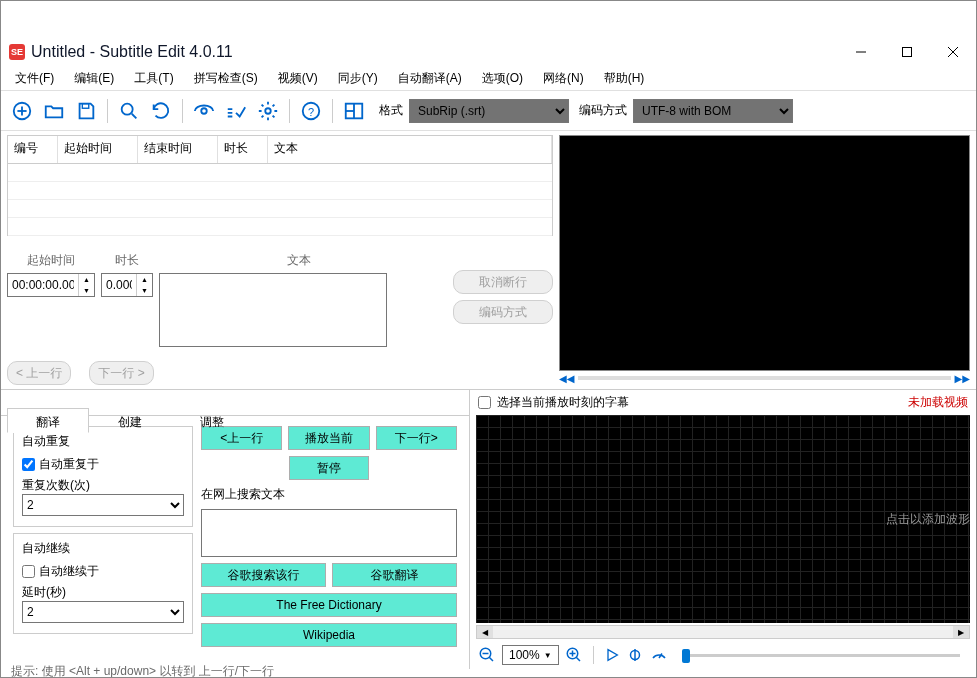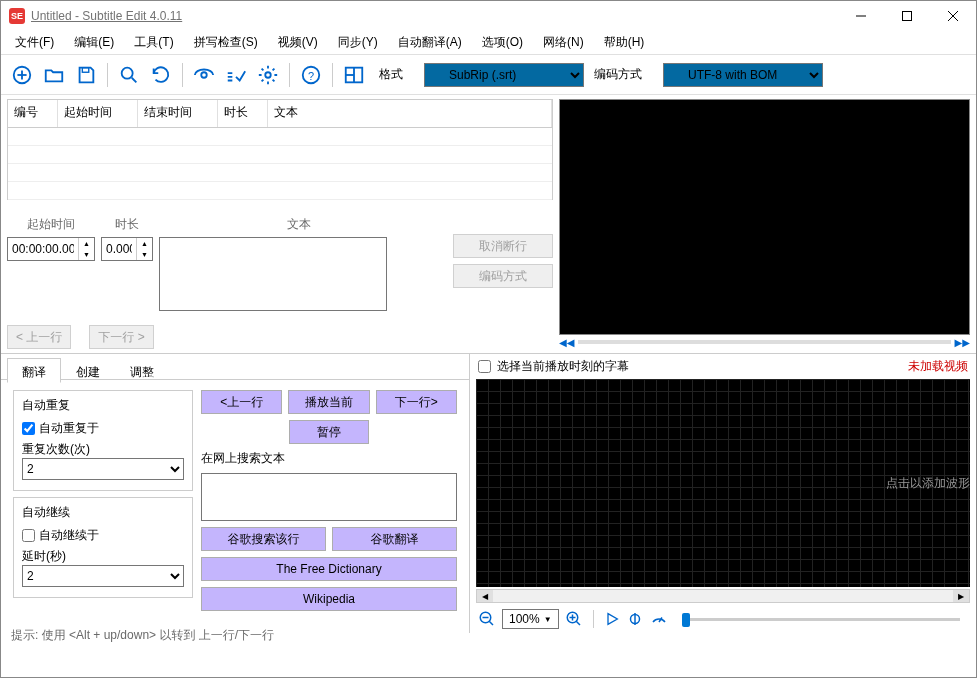--- a/index.html
+++ b/index.html
@@ -1,61 +1,61 @@
 <!DOCTYPE html>
 <html><head>
 <meta charset="utf-8">
 <style>
 * { box-sizing: border-box; margin: 0; padding: 0; font-family: "Microsoft YaHei", "Segoe UI", sans-serif; font-size: 12px; }
 body { background: #fff; width: 977px; height: 678px; overflow: hidden; border: 1px solid #888; }
-.titlebar { height: 30px; display: flex; align-items: center; padding: 0 0 0 8px; background: #fff; }
+.titlebar { height: 30px; display: flex; align-items: center; padding: 0 0 0 8px; background: #fff; margin-top: 36px; }
 .titlebar .app-icon { width: 16px; height: 16px; background: #e53935; border-radius: 3px; display: flex; align-items: center; justify-content: center; color: #fff; font-size: 9px; font-weight: bold; margin-right: 6px; }
-.titlebar .title { flex: 1; font-size: 12px; color: #737373; text-decoration: underline; }
+.titlebar .title { flex: 1; font-size: 16px; color: #0f172a; }
 .titlebar .win-btns { display: flex; }
 .titlebar .win-btn { width: 46px; height: 30px; display: flex; align-items: center; justify-content: center; cursor: pointer; }
 .menubar { height: 24px; display: flex; align-items: center; padding: 0 4px; border-bottom: 1px solid #e0e0e0; }
 .menubar .menu-item { padding: 3px 10px; cursor: pointer; text-align: center; }
 .toolbar { height: 40px; display: flex; align-items: center; padding: 0 6px; border-bottom: 1px solid #e0e0e0; gap: 2px; }
 .toolbar .tbtn { width: 30px; height: 30px; display: flex; align-items: center; justify-content: center; cursor: pointer; border-radius: 3px; }
 .toolbar .tsep { width: 1px; height: 24px; background: #ccc; margin: 0 4px; }
 .toolbar .tlabel { margin: 0 4px 0 8px; }
-.toolbar select { height: 24px; border: 1px solid #767676; padding: 0 20px; background: #0369a1; margin-left: 15px; }
+.toolbar select { height: 24px; border: 1px solid #767676; padding: 0 4px; background: #737373; }
 .main-row { display: flex; height: 258px; }
 .left-col { width: 558px; padding: 4px 6px; display: flex; flex-direction: column; }
 .table-hdr { display: flex; border: 1px solid #ccc; background: #fff; height: 42px; }
 .table-hdr .th { border-right: 1px solid #e0e0e0; padding: 4px 6px; background: #fff; }
 .table-body { border: 1px solid #ccc; border-top: none; height: 72px; background: #fff; }
 .table-body .tr { display: flex; border-bottom: 1px solid #eee; height: 18px; }
 .edit-row { margin-top: 16px; display: flex; gap: 6px; }
 .edit-col { display: flex; flex-direction: column; }
 .edit-col .lbl { color: #6a6a6a; font-size: 12px; margin-bottom: 4px; text-align: center; }
 .spinbox { display: flex; border: 1px solid #767676; height: 24px; background: #fff; }
 .spinbox input { border: none; padding: 0 4px; width: 70px; outline: none; }
 .spinbox.small input { width: 34px; }
 .spinbox .arrows { width: 16px; display: flex; flex-direction: column; border-left: 1px solid #ccc; }
 .spinbox .arrows div { flex: 1; display: flex; align-items: center; justify-content: center; font-size: 7px; cursor: pointer; }
 textarea.text-input { border: 1px solid #767676; width: 228px; height: 74px; resize: none; padding: 2px; }
-.btn { border: 1px solid #adadad; background: #c4b5fd; padding: 3px 8px; cursor: pointer; height: 24px; display: flex; align-items: center; justify-content: center; }
-.btn.disabled { color: #a0a0a0; background: #efefef; border-color: #d0d0d0; cursor: default; }
+.btn { border: 1px solid #adadad; background: #5eead4; padding: 3px 8px; cursor: pointer; height: 24px; display: flex; align-items: center; justify-content: center; }
+.btn.disabled { color: #a0a0a0; background: #efefef; border-color: #d0d0d0; cursor: default; border-radius: 10px; }
 .btn-stack { display: flex; flex-direction: column; gap: 6px; margin-left: 8px; }
 .nav-btns { margin-top: 14px; display: flex; gap: 18px; }
 .right-col { flex: 1; padding: 4px 6px 4px 0; display: flex; flex-direction: column; }
 .video-box { flex: 1; background: #000; border: 1px solid #888; }
 .video-controls { margin-top: 6px; display: flex; align-items: center; gap: 4px; }
 .video-seek { display: flex; align-items: center; height: 14px; }
 .seek-arrow { color: #0066cc; font-size: 10px; cursor: pointer; }
 .seek-track { flex: 1; height: 4px; background: #ddd; margin: 0 4px; position: relative; }
 .vicon { color: #0066cc; cursor: pointer; display: flex; align-items: center; }
 .vol-label { font-size: 9px; color: #333; }
 .vol-track { width: 60px; height: 3px; background: #ccc; position: relative; }
 .vol-fill { position: absolute; left: 0; top: 0; height: 100%; background: #0078d4; width: 75%; }
 .bottom-row { display: flex; border-top: 1px solid #ccc; height: 280px; }
 .bottom-left { width: 468px; display: flex; flex-direction: column; }
 .tabs { display: flex; height: 26px; border-bottom: 1px solid #ccc; padding-left: 6px; }
-.tab { padding: 5px 14px; border: 1px solid transparent; cursor: pointer; position: relative; top: 4px; }
+.tab { padding: 5px 28px; border: 1px solid transparent; cursor: pointer; position: relative; top: 18px; }
 .tab.active { border: 1px solid #ccc; border-bottom: 1px solid #fff; background: #fff; }
 .tab-content { flex: 1; padding: 10px 12px; display: flex; gap: 8px; }
 .panel-col { width: 180px; display: flex; flex-direction: column; gap: 6px; }
 .fieldset { border: 1px solid #ccc; padding: 6px 8px 10px; }
 .fieldset .legend { font-size: 12px; margin-bottom: 6px; }
 .chk-row { display: flex; align-items: center; gap: 4px; margin: 2px 0; }
 .fieldset select { width: 100%; height: 22px; border: 1px solid #767676; background: #fff; }
 .search-col { flex: 1; display: flex; flex-direction: column; gap: 6px; }
 .btn-row { display: flex; gap: 6px; }
 .btn-row .btn { flex: 1; }

